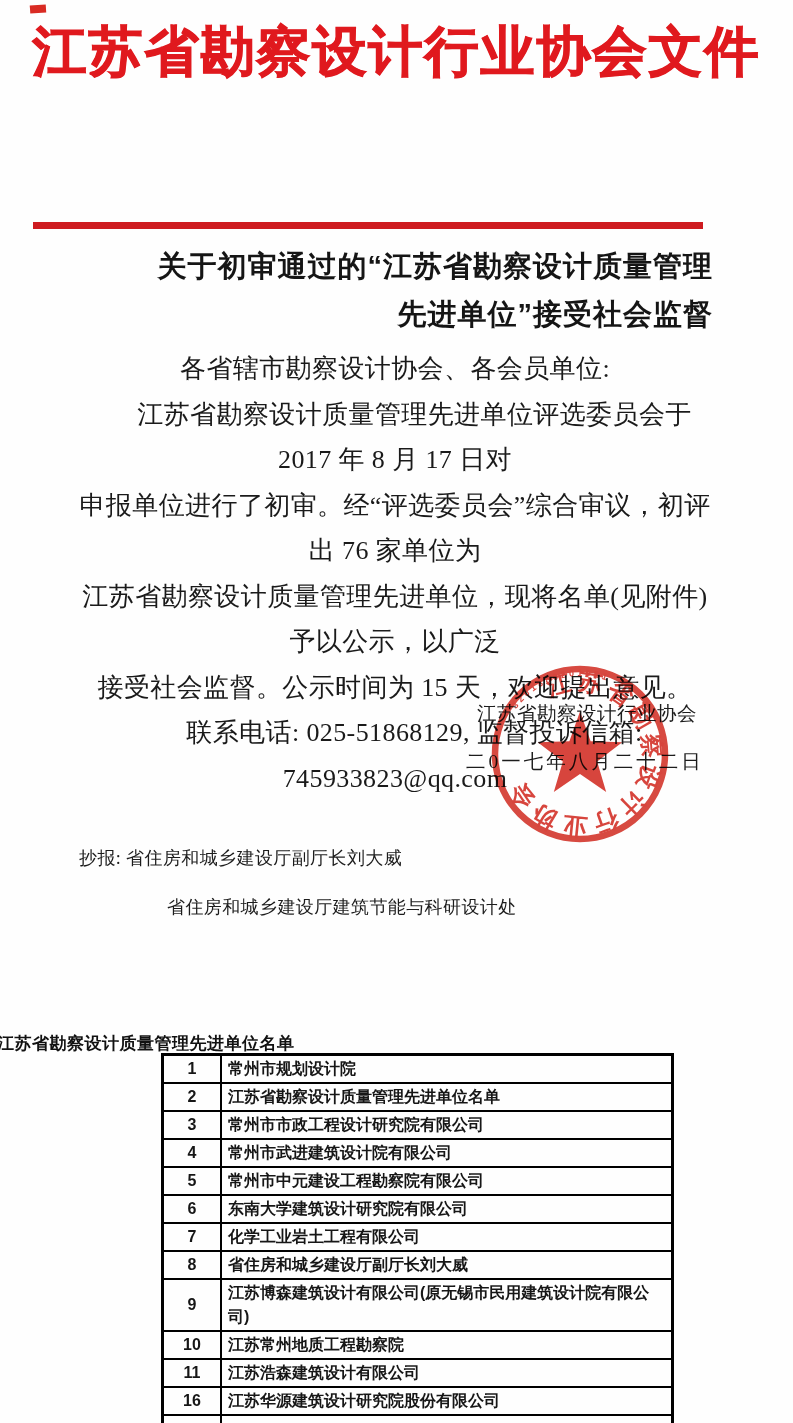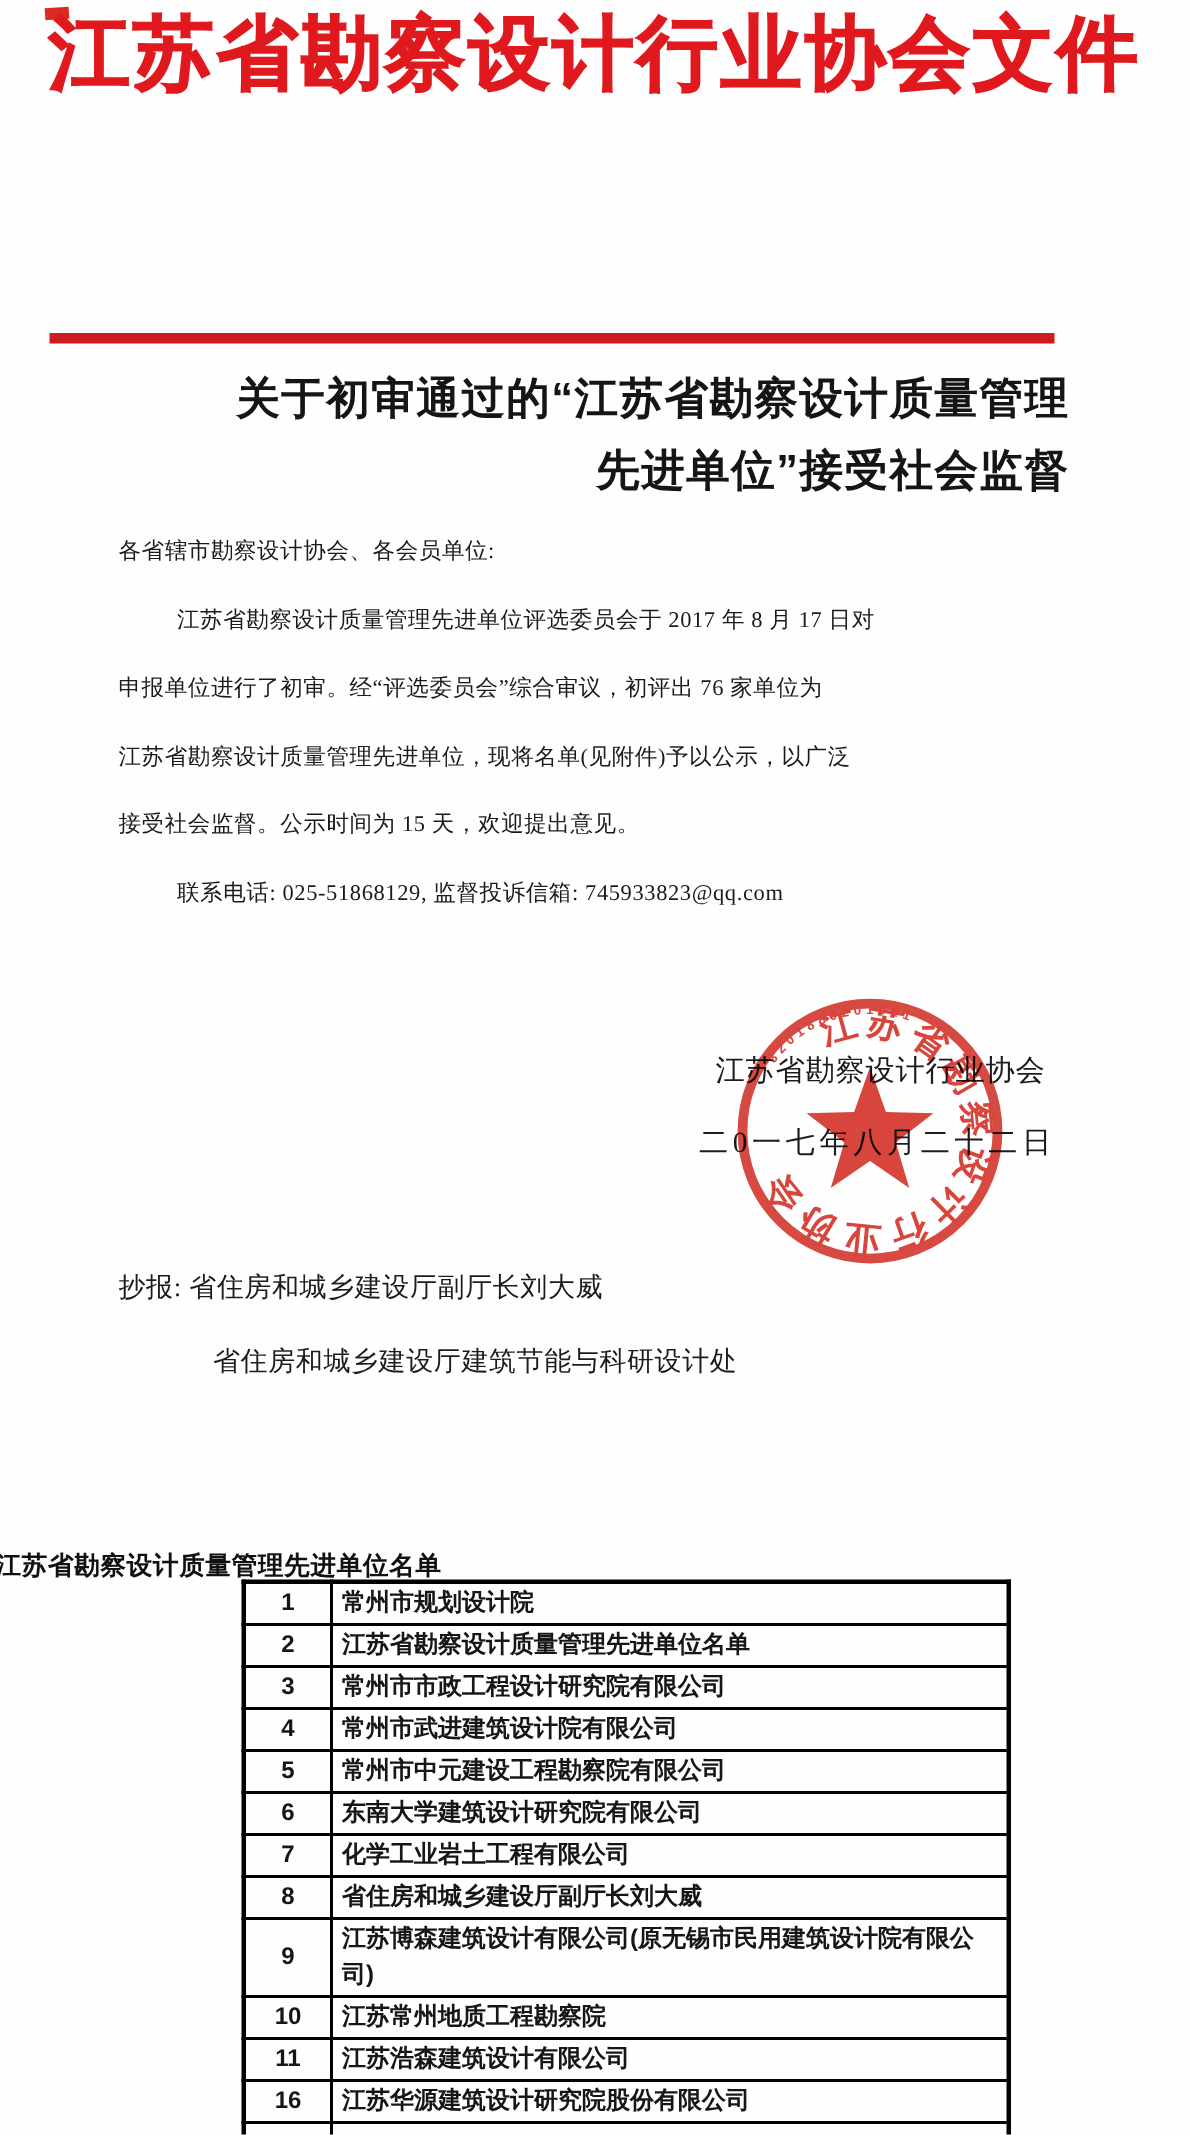--- a/index.html
+++ b/index.html
@@ -7,53 +7,53 @@
     width:793px;height:1423px;overflow:hidden;position:relative;
     background:#fefefe;
     font-family:"Liberation Serif","DejaVu Serif",serif;
     color:#1c1c1c;
   }
   .page{position:absolute;inset:0;}
 
   
   .red-mark{position:absolute;left:30px;top:5px;width:16px;height:8px;background:#d92b23;transform:rotate(-4deg);}
   .letterhead{
-    position:absolute;left:0;top:0;width:100%;
+    position:absolute;left:0;top:16px;width:100%;
     text-align:center;
     font-size:54px;font-weight:bold;color:#e0191e;
     letter-spacing:2px;
     font-family:"Liberation Serif","DejaVu Serif",serif;
     -webkit-text-stroke:1px #e0191e;
   }
   .red-rule{position:absolute;left:33px;top:222px;width:670px;height:7px;background:#ce1b20;}
 
   
   .doc-title{
     position:absolute;left:33px;top:242px;width:680px;
     text-align:right;font-weight:bold;font-size:29px;line-height:48px;
     font-family:"Liberation Sans","DejaVu Sans",sans-serif;
     color:#151515;letter-spacing:1px;
   }
 
   
   .body-block{
     position:absolute;left:79px;top:346px;width:632px;
-    font-size:15px;line-height:45.5px;letter-spacing:0.4px;color:#1a1a1a;
+    font-size:26px;line-height:45.5px;letter-spacing:0.4px;color:#1a1a1a;text-align:center;
   }
   .body-block .indent{text-indent:39px;font-family:Liberation Serif, serif;}
 
   
   .sig-org{position:absolute;left:477px;top:700px;font-size:19.5px;letter-spacing:0.5px;z-index:1;}
   .sig-date{position:absolute;left:466px;top:748px;font-size:19.5px;letter-spacing:3px;z-index:1;}
   .seal{position:absolute;left:466px;top:640px;width:228px;height:228px;z-index:2;
         mix-blend-mode:multiply;opacity:0.92;}
 
   
   .cc-block{position:absolute;left:79px;top:834px;font-size:18px;line-height:49px;letter-spacing:0.4px;}
-  .cc-line2{margin-left:63px;}
+  .cc-line2{margin-left:88px;}
 
   
   .attachment-title{
     position:absolute;left:-3px;top:1032px;
     font-size:17px;font-weight:bold;letter-spacing:0.5px;
     font-family:"Liberation Sans","DejaVu Sans",sans-serif;color:#111;
   }
   table.unit-table{
     position:absolute;left:161px;top:1053px;width:513px;
     border-collapse:collapse;table-layout:fixed;

